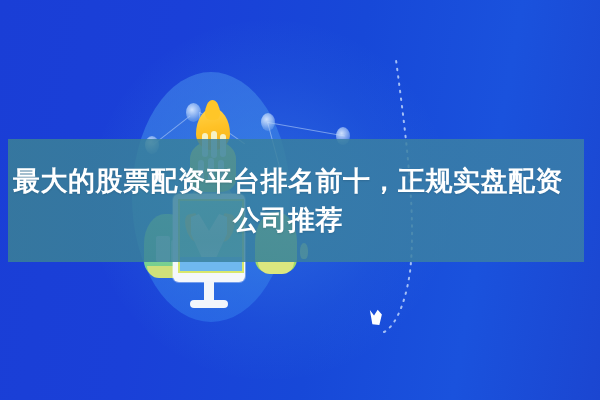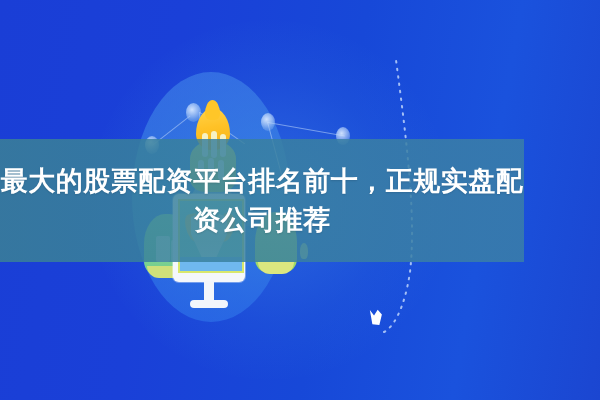--- a/index.html
+++ b/index.html
@@ -271,23 +271,23 @@
     position: absolute;
     left: 352px;
     top: 60px;
     width: 90px;
     height: 275px;
     overflow: visible;
   }
   
   .band {
     position: absolute;
-    left: 0;
+    left: 8px;
     top: 139px;
-    width: 524px;
+    width: 576px;
     height: 123px;
     background: linear-gradient(90deg, rgba(58,128,150,0.86) 0%, rgba(56,128,156,0.84) 32%, rgba(58,128,162,0.84) 68%, rgba(58,126,168,0.86) 100%);
     display: flex;
     align-items: center;
   }
   .band-title {
     color: #ffffff;
     font-size: 27px;
     font-weight: bold;
     line-height: 1.42;

